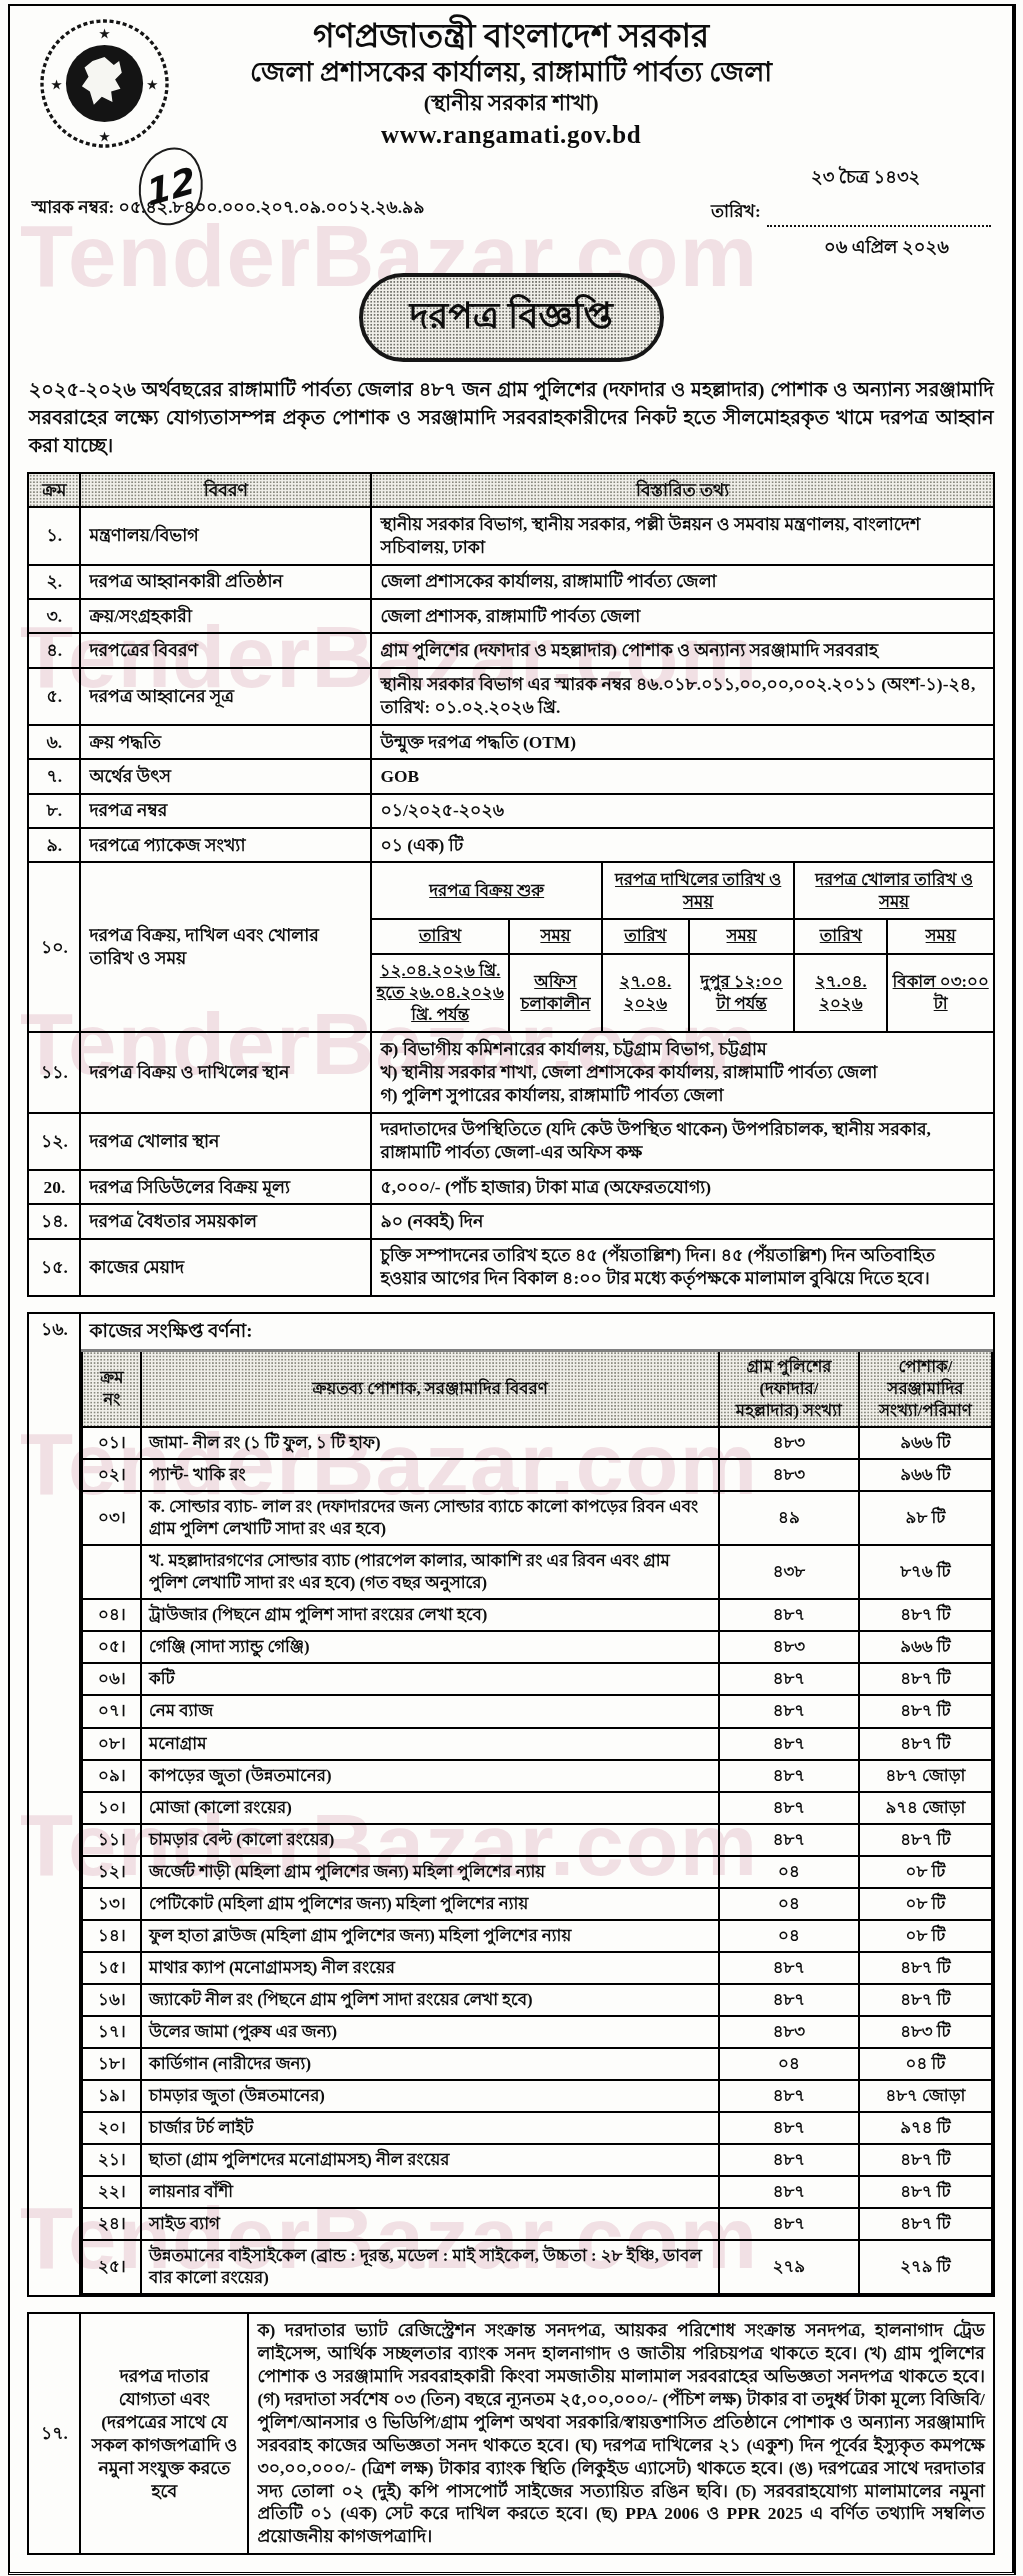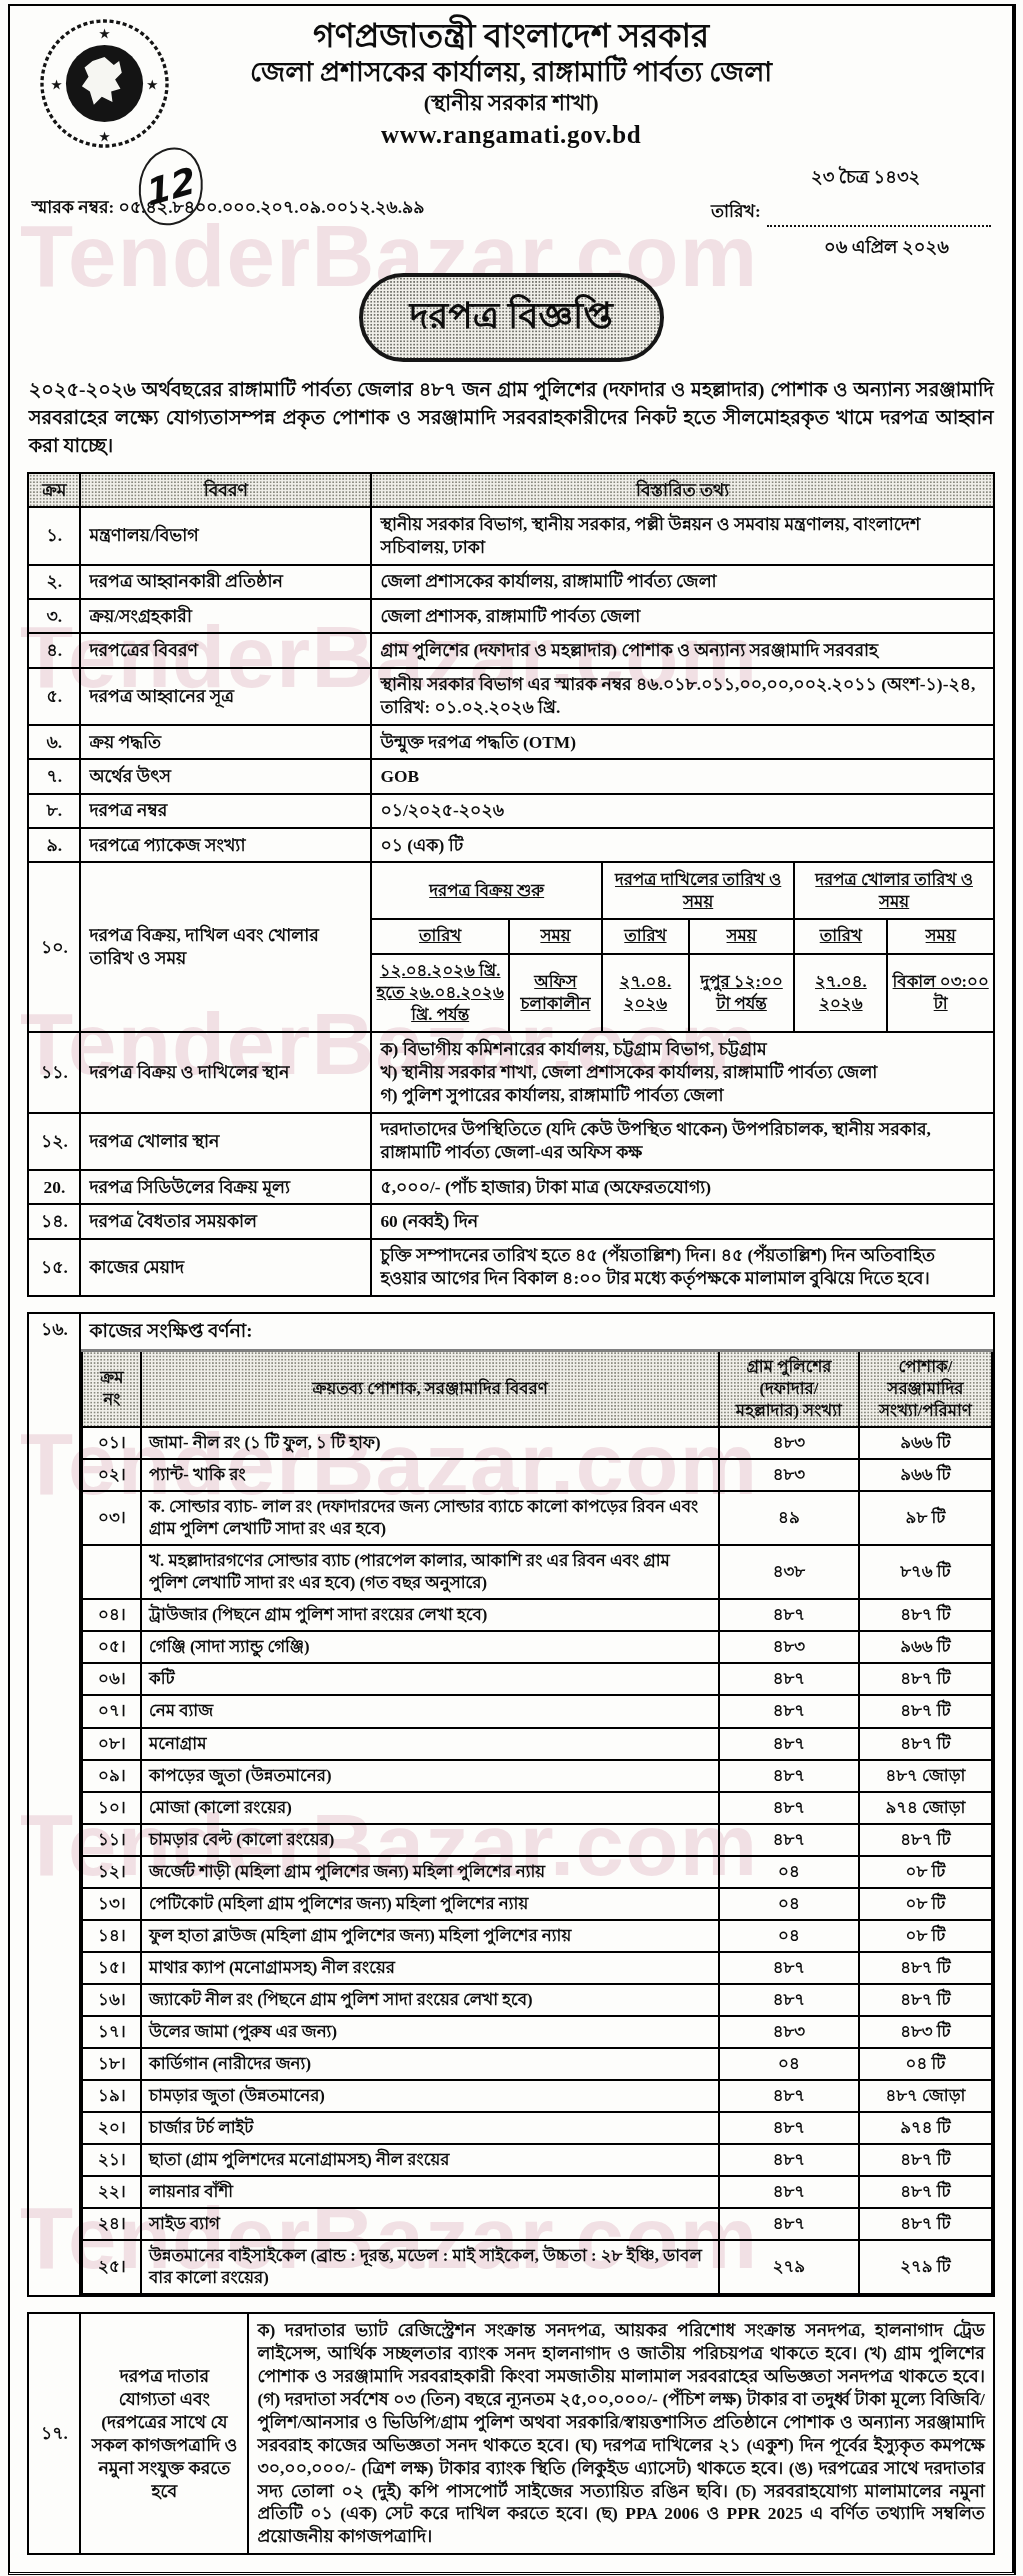--- a/index.html
+++ b/index.html
@@ -272,21 +272,21 @@
 
           <tr>
             <td class="c">20.</td>
             <td>দরপত্র সিডিউলের বিক্রয় মূল্য</td>
             <td>৫,০০০/- (পাঁচ হাজার) টাকা মাত্র (অফেরতযোগ্য)</td>
           </tr>
 
           <tr>
             <td class="c">১৪.</td>
             <td>দরপত্র বৈধতার সময়কাল</td>
-            <td>60 (নব্বই) দিন</td>
+            <td>৯০ (নব্বই) দিন</td>
           </tr>
 
           <tr>
             <td class="c">১৫.</td>
             <td>কাজের মেয়াদ</td>
             <td>চুক্তি সম্পাদনের তারিখ হতে ৪৫ (পঁয়তাল্লিশ) দিন। ৪৫ (পঁয়তাল্লিশ) দিন অতিবাহিত হওয়ার আগের দিন বিকাল ৪:০০ টার মধ্যে কর্তৃপক্ষকে মালামাল বুঝিয়ে দিতে হবে।</td>
           </tr>
         </tbody>
     </table>
 

